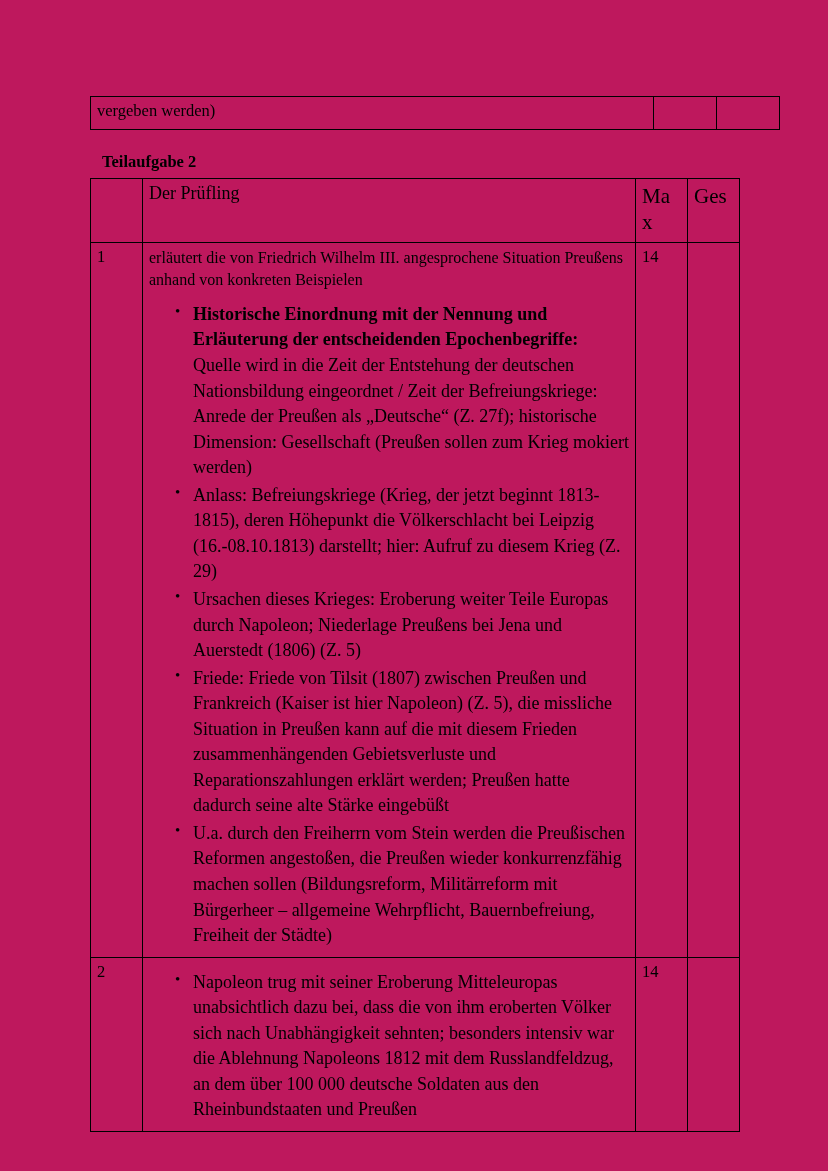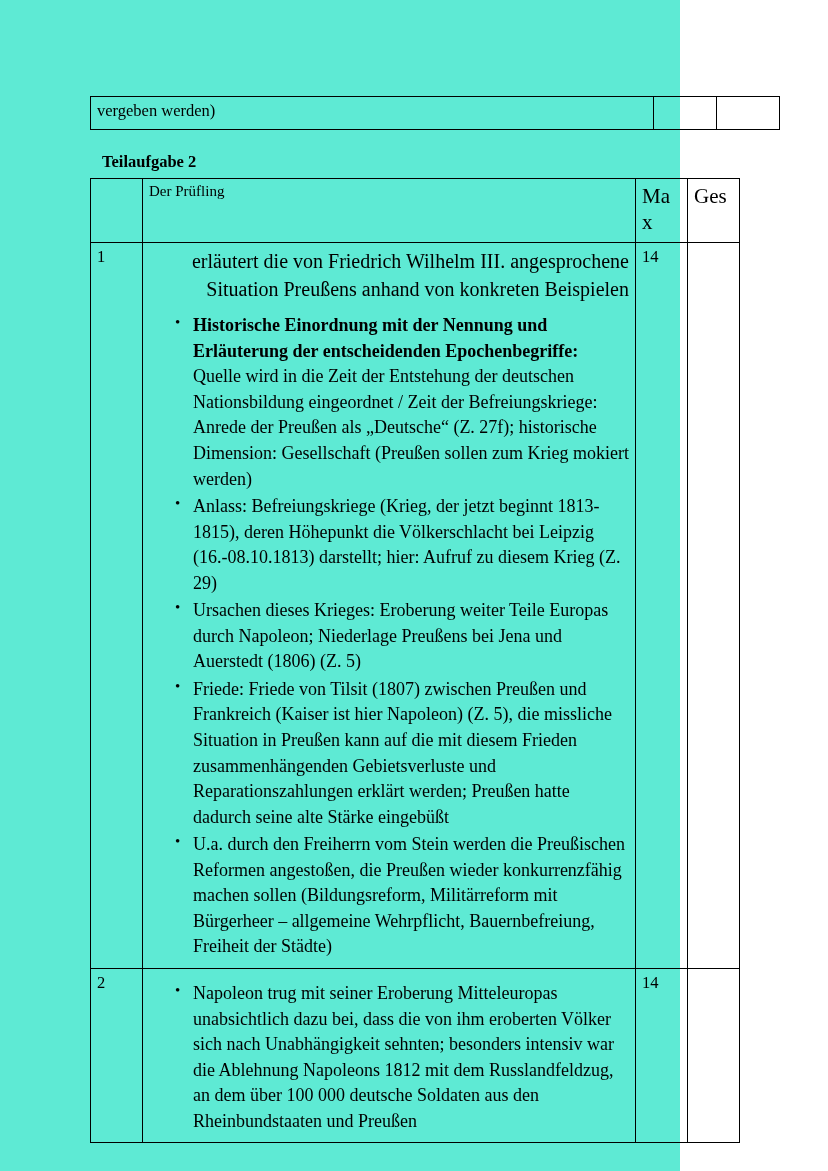--- a/index.html
+++ b/index.html
@@ -12,23 +12,23 @@
     height: 1171px;
     font-family: "Liberation Serif", serif;
     color: #000000;
     position: relative;
     overflow: hidden;
   }
   .page {
     position: absolute;
     left: 0;
     top: 0;
-    width: 680px;
+    width: 828px;
     height: 1171px;
-    background: #5eead4;
+    background: #be185d;
   }
   .content {
     position: absolute;
     left: 90px;
     top: 96px;
     width: 650px;
   }
 
   
   table.doc-table {
@@ -59,21 +59,21 @@
 
   .section-title {
     font-weight: bold;
     font-size: 16.5px;
     margin: 22px 0 6px 12px;
   }
 
   .header-center {
     text-align: center;
     font-weight: bold;
-    font-size: 15px;
+    font-size: 18px;
     padding-top: 6px;
     padding-bottom: 8px;
   }
   .header-small {
     font-size: 21px;
     line-height: 1.25;
     padding-top: 6px;
   }
 
   .cell-text {
@@ -98,23 +98,22 @@
   }
   ul.bullets > li:before {
     content: "\2022";
     position: absolute;
     left: 0;
     top: -1px;
     font-size: 15px;
   }
   .b { font-weight: bold; }
   .intro-line {
-    font-size: 20px;
+    font-size: 16px;
     line-height: 1.42;
-    text-align: right;
   }
 </style>
 </head>
 <body>
 
 <div class="page">
   <div class="content">
 
     <table class="doc-table top-table">
       <tbody>

